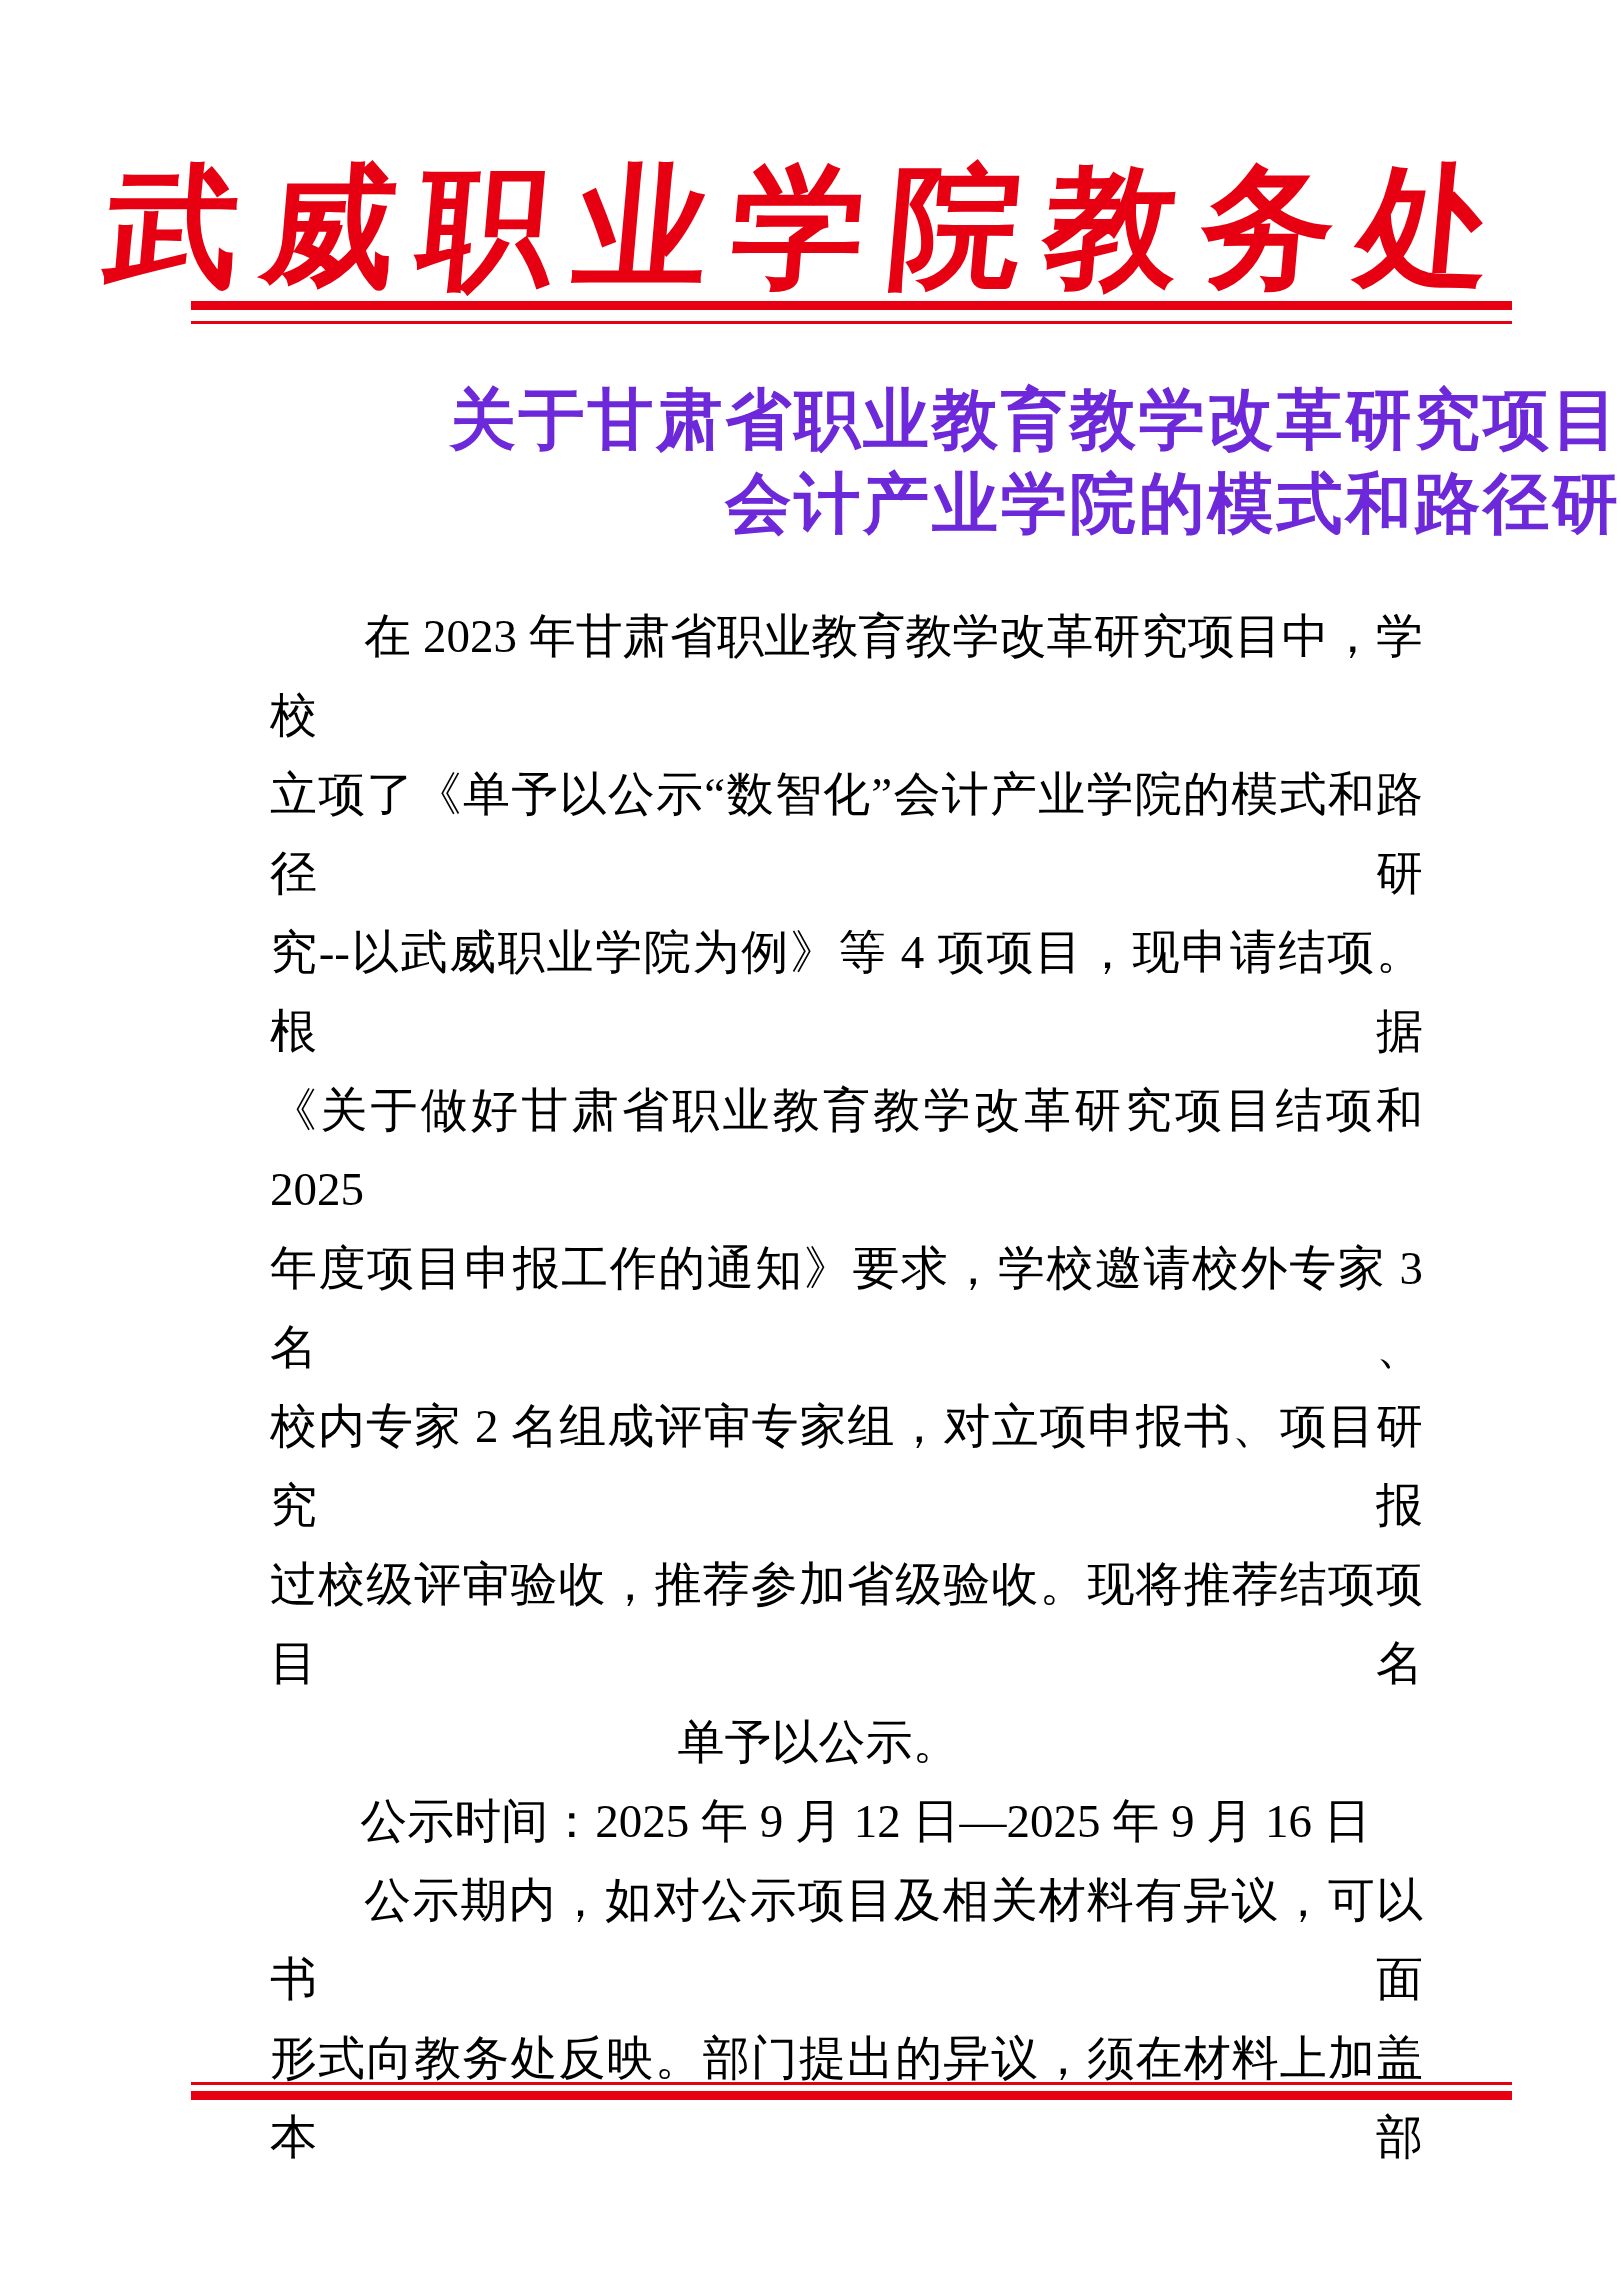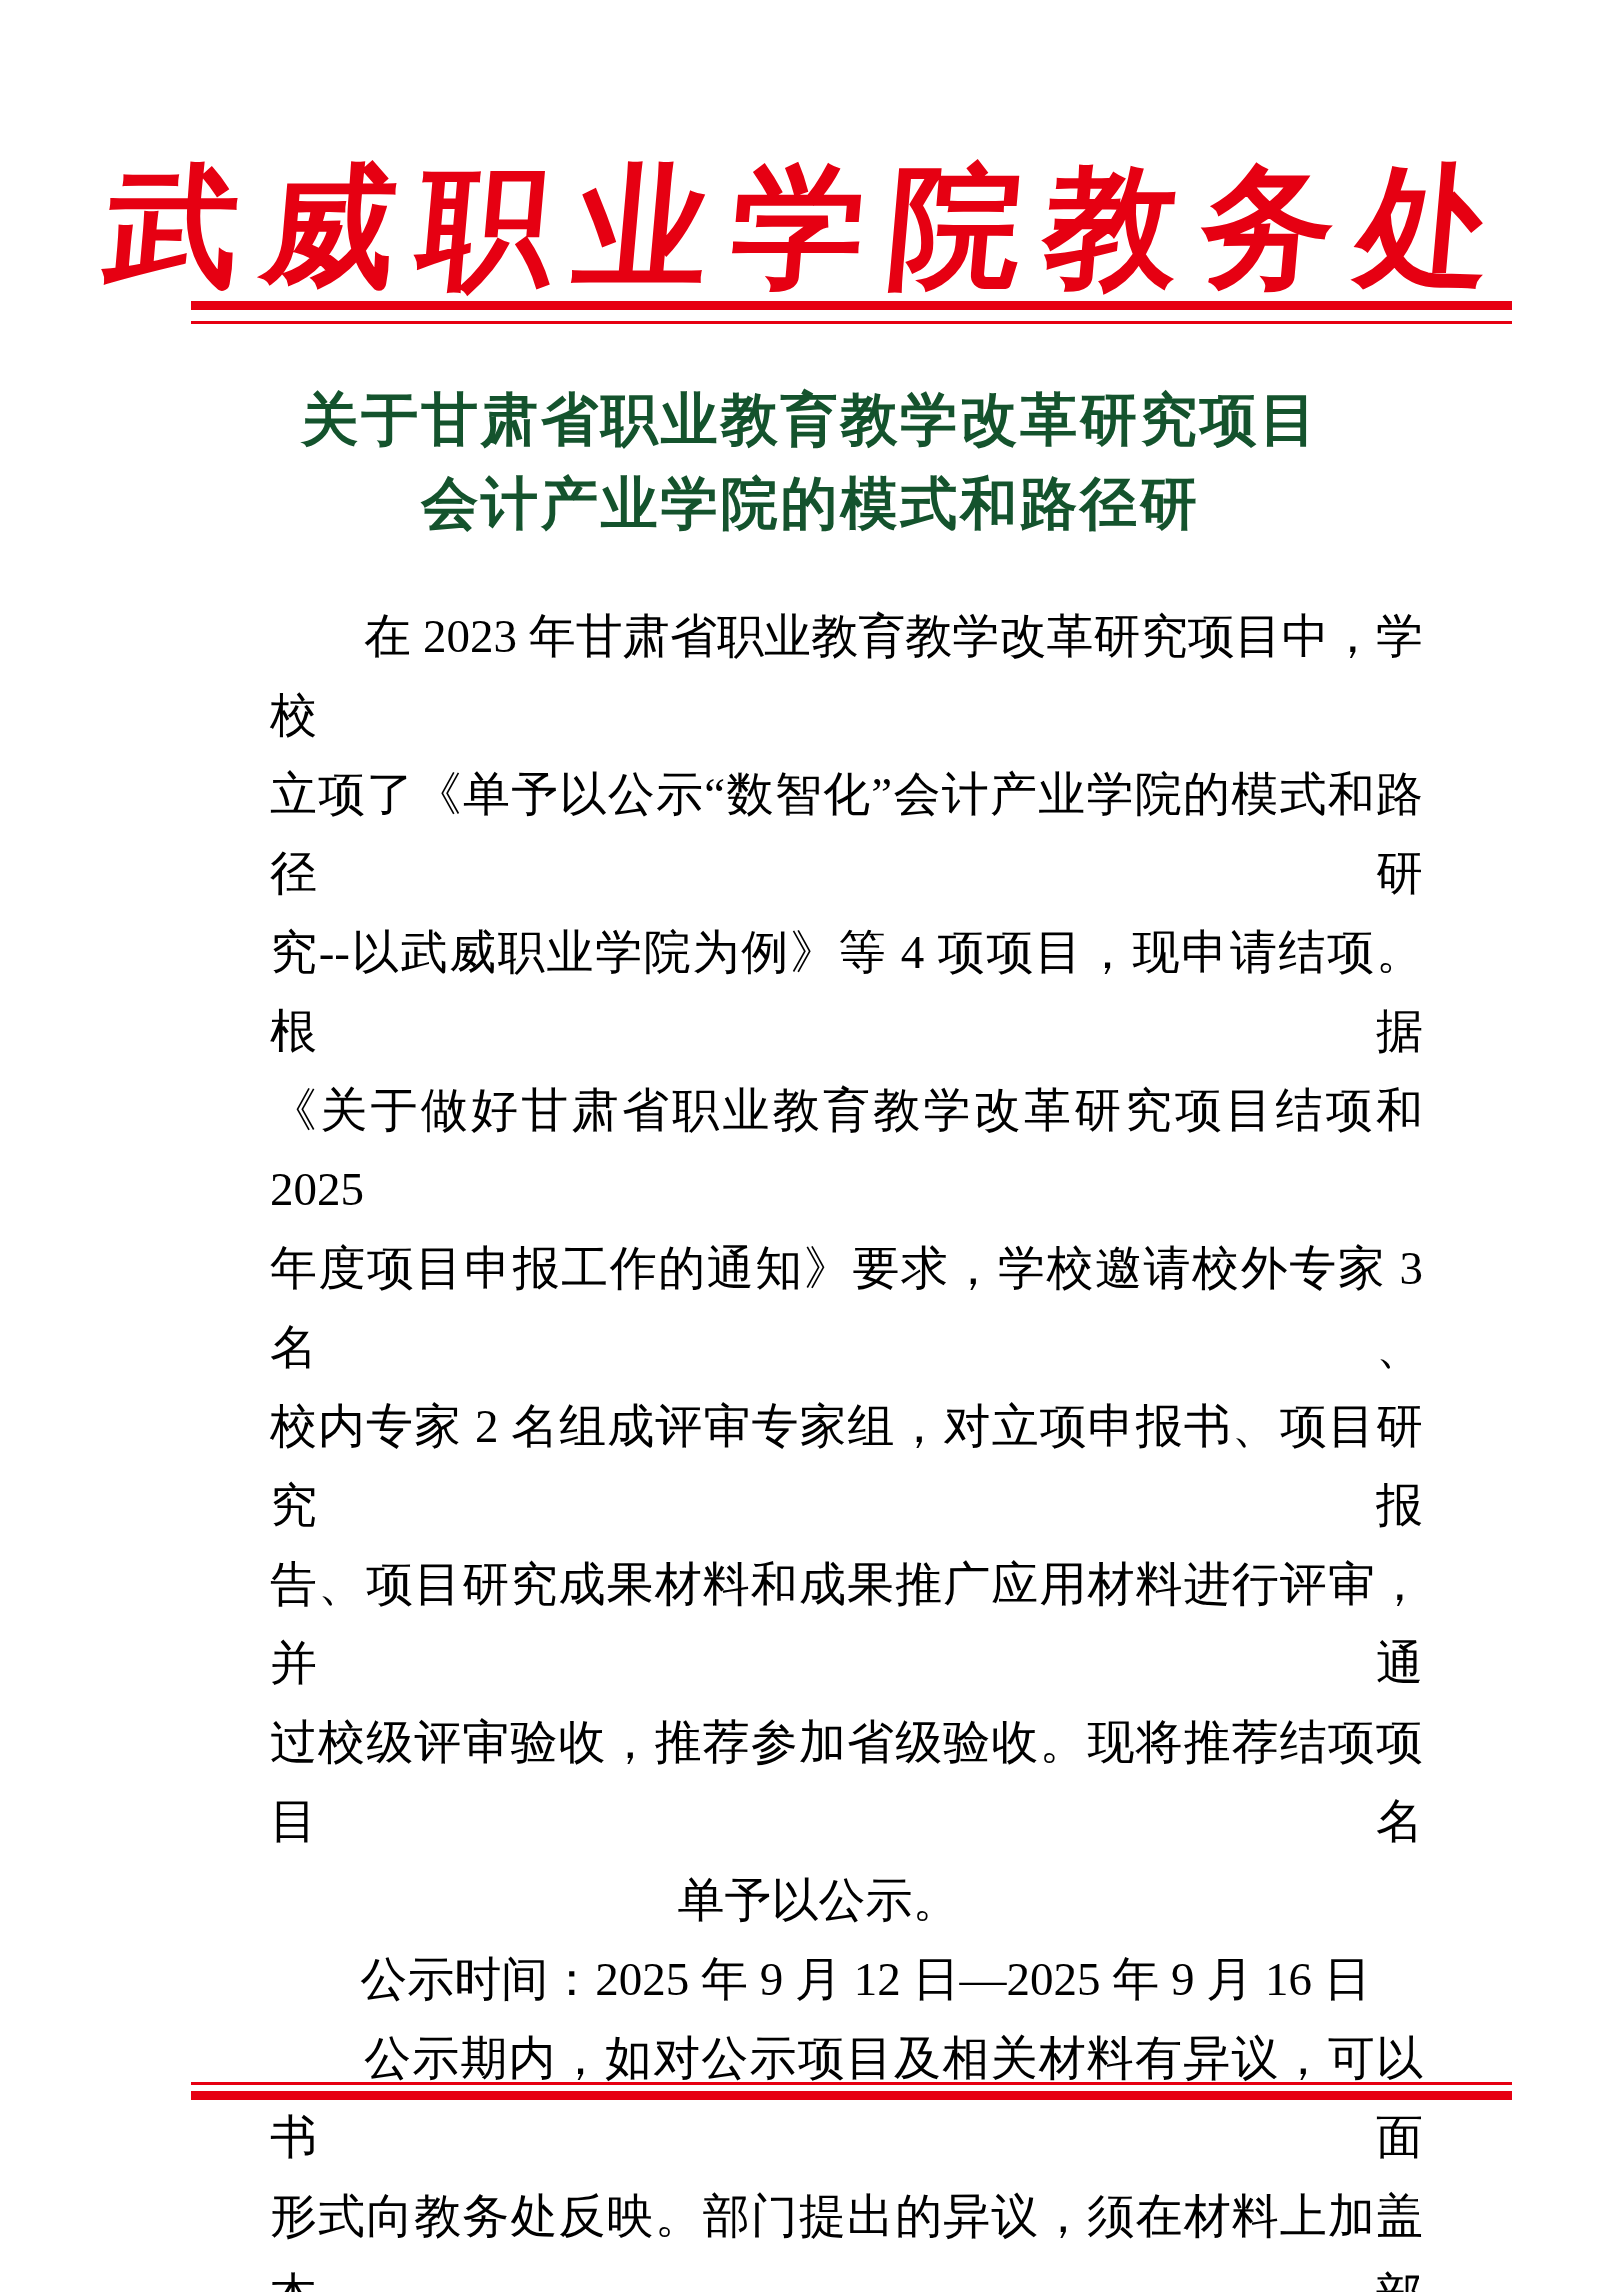--- a/index.html
+++ b/index.html
@@ -36,26 +36,26 @@
   .rule-thick-top { top: 301px; height: 8.8px; }
   .rule-thin-top  { top: 321px; height: 2.9px; }
   .rule-thin-bottom  { top: 2082px; height: 2.9px; }
   .rule-thick-bottom { top: 2091px; height: 8.8px; }
   
   .doc-title {
     position: absolute;
     top: 378px;
     left: 0;
     right: 0;
-    text-align: center;
+    text-align: right;
     font-weight: bold;
-    font-size: 57px;
+    font-size: 66px;
     line-height: 84px;
     letter-spacing: 2.9px;
-    color: #14532d;
+    color: #6d28d9;
   }
   
   .body-text {
     position: absolute;
     top: 597px;
     left: 242px;
     width: 1153px;
     font-size: 47px;
     line-height: 79px;
     color: #000000;
@@ -90,21 +90,20 @@
   </div>
 
   <div class="body-text">
 
   <div class="text-line indent just">在 2023 年甘肃省职业教育教学改革研究项目中，学校</div>
       <div class="text-line just">立项了《单予以公示“数智化”会计产业学院的模式和路径研</div>
       <div class="text-line just">究--以武威职业学院为例》等 4 项项目，现申请结项。根据</div>
       <div class="text-line just">《关于做好甘肃省职业教育教学改革研究项目结项和 2025</div>
       <div class="text-line just">年度项目申报工作的通知》要求，学校邀请校外专家 3 名、</div>
       <div class="text-line just">校内专家 2 名组成评审专家组，对立项申报书、项目研究报</div>
-      <div class="text-line just">告、项目研究成果材料和成果推广应用材料进行评审，并通</div>
       <div class="text-line just">过校级评审验收，推荐参加省级验收。现将推荐结项项目名</div>
       <div class="text-line">单予以公示。</div>
       <div class="text-line indent">公示时间：2025 年 9 月 12 日—2025 年 9 月 16 日</div>
       <div class="text-line indent just">公示期内，如对公示项目及相关材料有异议，可以书面</div>
       <div class="text-line just">形式向教务处反映。部门提出的异议，须在材料上加盖本部</div>
     </div>
 
   <div class="rule rule-thin-bottom"></div>
   <div class="rule rule-thick-bottom"></div>
 

